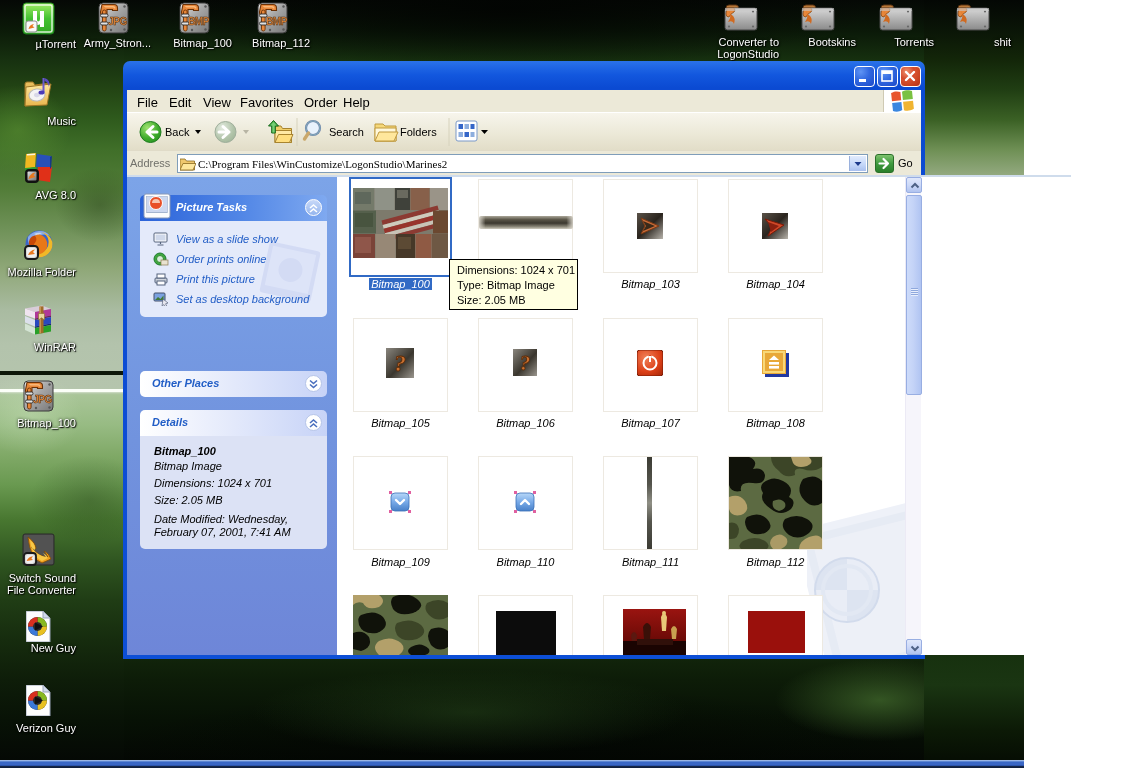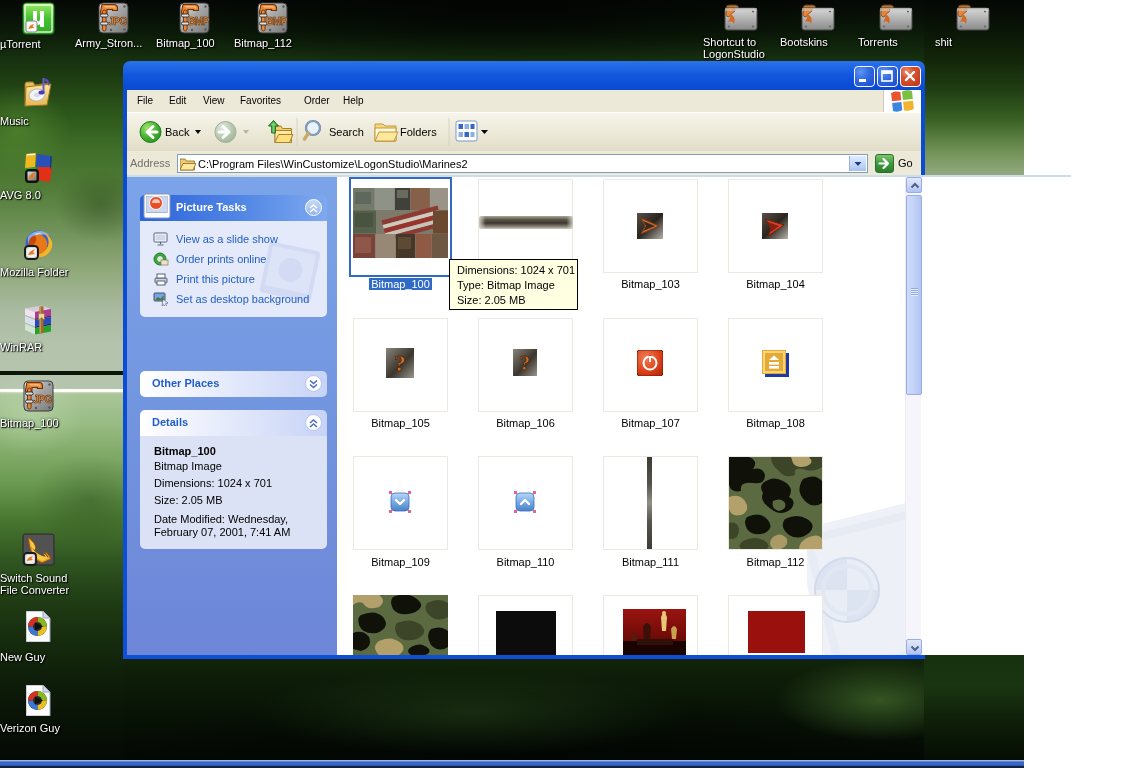--- a/index.html
+++ b/index.html
@@ -16,48 +16,48 @@
 #lstrip{position:absolute;left:0;top:0;width:124px;height:768px;
 background:radial-gradient(ellipse 70px 60px at 18px 130px, rgba(96,150,52,.5), rgba(96,150,52,0) 75%),radial-gradient(ellipse 60px 50px at 100px 205px, rgba(30,52,18,.35), rgba(30,52,18,0) 75%),radial-gradient(ellipse 70px 55px at 30px 415px, rgba(220,240,205,.3), rgba(220,240,205,0) 75%),radial-gradient(ellipse 80px 60px at 90px 500px, rgba(20,40,12,.25), rgba(20,40,12,0) 75%),linear-gradient(180deg,#050805 0px,#0b1a08 30px,#173110 60px,#234514 90px,#2f5b1d 120px,#406f29 150px,#537d39 190px,#709259 230px,#90a879 270px,#a9bba1 310px,#b3c3ac 345px,#b5c5ad 388px,#a9c598 395px,#97bb83 425px,#80a967 455px,#699950 485px,#487730 520px,#305621 560px,#203d15 600px,#162c0e 640px,#0e1d09 680px,#081206 720px,#040704 768px);}
 #rstrip{position:absolute;left:924px;top:0;width:100px;height:768px;
 background:radial-gradient(ellipse 55px 50px at 75px 255px, rgba(255,255,255,.35), rgba(255,255,255,0) 75%),radial-gradient(ellipse 60px 45px at 20px 300px, rgba(160,175,150,.3), rgba(160,175,150,0) 75%),radial-gradient(ellipse 60px 50px at 80px 480px, rgba(200,225,180,.25), rgba(200,225,180,0) 75%),linear-gradient(180deg,#040704 0px,#0a1507 30px,#132609 60px,#203e13 90px,#3b6125 120px,#6f9055 150px,#9aae88 180px,#b3c1a9 210px,#bdc9b5 250px,#b9c5af 290px,#b3c1a9 330px,#b4c3ab 385px,#a3bd91 400px,#8bae73 440px,#709b55 480px,#507d37 520px,#315b1f 560px,#1f3f12 600px,#16300e 645px,#1a3512 685px,#0c1a06 730px,#040a03 768px);}
 .hl{position:absolute;left:0;width:1024px;}
 #hl-black{top:371px;height:4px;background:#0d1708;}
 #hl-white{top:389px;height:3px;background:#fbfff8;box-shadow:0 1px 2px rgba(255,255,255,.45);}
 #tbar{position:absolute;left:0;top:760px;width:1024px;height:8px;
  background:linear-gradient(180deg,#9ab5e4 0,#9ab5e4 1px,#5d87d4 1px,#5d87d4 2px,#3a67c6 2px,#3a67c6 5px,#2d55ac 5px,#2d55ac 6px,#16294e 6px,#101d38 8px);}
 
-.dicon{position:absolute;width:76px;text-align:left;color:#fff;font-size:11px;line-height:12px;}
+.dicon{position:absolute;width:76px;text-align:right;color:#fff;font-size:11px;line-height:12px;}
 .dicon .lbl{display:block;margin-top:3px;text-shadow:1px 1px 1px #000,0 0 3px rgba(0,0,0,.9);}
 .dicon svg{display:block;margin:0 auto;}
 
 #win{position:absolute;left:123px;top:61px;width:802px;height:598px;
  background:linear-gradient(180deg,#2a72e9 0,#1257de 14px,#0b4ad2 27px,#0d4fd6 100%);
  border-radius:7px 7px 0 0;}
 #titlebar{position:absolute;left:0;top:0;width:802px;height:29px;border-radius:7px 7px 0 0;
  background:linear-gradient(180deg,#1b63e6 0,#3380f2 3px,#2672ec 7px,#1159dd 15px,#0b4ed4 22px,#0a49c6 26px,#0f55d4 29px);}
 #titlebar .ttxt{position:absolute;left:28px;top:7px;font-size:13px;font-weight:bold;color:#fff;
  text-shadow:1px 1px 1px rgba(0,0,30,.6);letter-spacing:0px;}
 .capbtn{position:absolute;top:5px;width:21px;height:21px;border-radius:4px;
  border:1px solid #fff;box-sizing:border-box;}
 #btn-min,#btn-max{background:radial-gradient(circle at 30% 25%,#5f94f4 0,#3168e0 45%,#1c49c8 100%);}
 #btn-close{background:radial-gradient(circle at 30% 25%,#f0926f 0,#e0573322 40%,#d8512e 45%,#b83010 100%);background-color:#cf4528;}
 #btn-min{left:731px;} #btn-max{left:754px;} #btn-close{left:777px;}
 #inner{position:absolute;left:4px;top:29px;width:794px;height:565px;background:#ece9d8;}
-#menubar{position:absolute;left:0;top:0;width:794px;height:22px;background:#ece9d8;font-size:10px;color:#000;}
+#menubar{position:absolute;left:0;top:0;width:794px;height:22px;background:#ece9d8;font-size:13px;color:#000;}
 #menubar span{position:absolute;top:5px;}
 #mlogo{position:absolute;right:0;top:0;width:37px;height:22px;background:#fff;border-left:1px solid #cfcab4;}
 #toolbar{position:absolute;left:0;top:22px;width:794px;height:38px;
  background:linear-gradient(180deg,#f7f5ec 0,#ece9d8 55%,#e2ddc8 100%);
  border-top:1px solid #fff;box-sizing:border-box;font-size:11px;color:#000;}
 #addrbar{position:absolute;left:0;top:60px;width:794px;height:25px;background:#ece9d8;
  border-top:1px solid #e0dbc8;box-sizing:border-box;font-size:11px;}
 #addrinput{position:absolute;left:50px;top:3px;width:691px;height:19px;background:#fff;
- border:1px solid #7f9db9;box-sizing:border-box;}
-#contwrap{position:absolute;left:0;top:85px;width:944px;height:480px;background:#fff;border-top:2px solid #cfdcec;box-sizing:border-box;}
+ border:1px solid #7f9db9;box-sizing:border-box;font-family:Liberation Serif, serif;}
+#contwrap{position:absolute;left:0;top:85px;width:944px;height:480px;background:#fff;border-top:2px solid #cfdcec;box-sizing:border-box;font-style:italic;}
 
 #tpane{position:absolute;left:0;top:0;width:210px;height:478px;
  background:linear-gradient(180deg,#7ca4e8 0,#7193de 55%,#6e86d8 100%);}
 .tbox{position:absolute;left:13px;width:187px;}
 .tbox .hd{position:relative;height:26px;border-radius:5px 5px 0 0;
  background:linear-gradient(90deg,#fff 0,#c7d3f7 100%);}
 .tbox .hd .t{position:absolute;left:12px;top:6px;font-size:11px;font-weight:bold;color:#215dc6;}
 .tbox .bd{background:#d6dff7;border-radius:0 0 5px 5px;position:relative;}
 .chev{position:absolute;right:5px;top:4px;width:17px;height:17px;border-radius:50%;
  background:#fff;border:1px solid #b5c4e8;box-sizing:border-box;}
@@ -241,21 +241,21 @@
             <rect x="2" y="2" width="8" height="8" rx="2" fill="#f0f0f0"></rect>
             <path d="M2.6 8 Q4 3.8 9 3.2 L7.4 5.4 L9 7 Z" fill="#e87820"></path>
           </g>
     </svg>
     <span class="lbl" style="margin-top:5px">Switch Sound<br>File Converter</span>
   </div>
   <div class="dicon" style="left:0;top:611px">
     <svg width="25" height="31" viewBox="0 0 25 31">
           <use href="#mediadoc"></use>
         </svg>
-    <span class="lbl" style="margin-top:9px">New Guy</span>
+    <span class="lbl" style="margin-top:0">New Guy</span>
   </div>
   <div class="dicon" style="left:0;top:685px">
     <svg width="25" height="31" viewBox="0 0 25 31">
           <use href="#mediadoc"></use>
         </svg>
     <span class="lbl" style="margin-top:6px">Verizon Guy</span>
   </div>
 
   <div class="dicon" style="left:75px;top:2px">
     <svg width="33" height="32" viewBox="0 0 33 32">
@@ -276,21 +276,21 @@
           <use href="#jpgbook"></use>
           <text x="20.5" y="23" font-size="10" font-weight="bold" text-anchor="middle" fill="#ef9040" stroke="#4a2808" stroke-width="0.5" letter-spacing="-0.5">BMP</text>
         </svg>
     <span class="lbl">Bitmap_112</span>
   </div>
 
   <div class="dicon" style="left:703px;top:2px">
     <svg width="34" height="31" viewBox="0 0 34 31">
           <use href="#mfolder"></use>
         </svg>
-    <span class="lbl">Shortcut to LogonStudio</span>
+    <span class="lbl">Converter to LogonStudio</span>
   </div>
   <div class="dicon" style="left:780px;top:2px">
     <svg width="34" height="31" viewBox="0 0 34 31">
           <use href="#mfolder"></use>
         </svg>
     <span class="lbl">Bootskins</span>
   </div>
   <div class="dicon" style="left:858px;top:2px">
     <svg width="34" height="31" viewBox="0 0 34 31">
           <use href="#mfolder"></use>

